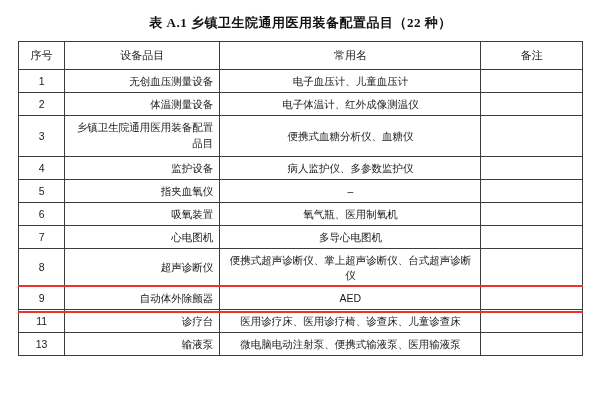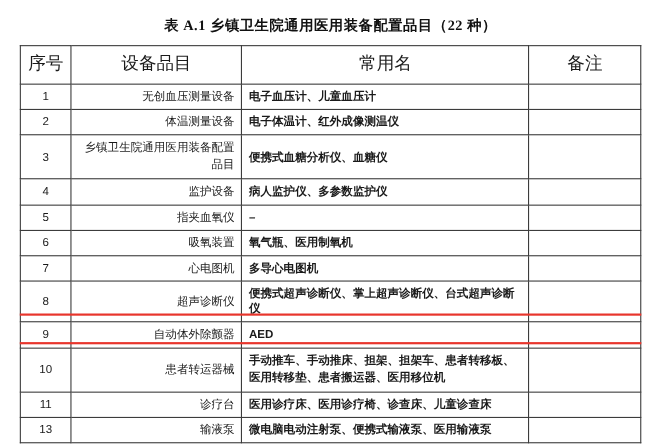--- a/index.html
+++ b/index.html
@@ -48,35 +48,34 @@
   table.spec col.c3 { width: 18%; }
 
   table.spec th, table.spec td {
     border: 1px solid #3c3c3c;
     padding: 4px 6px;
     vertical-align: middle;
     color: #1a1a1a;
   }
   table.spec thead th {
     font-weight: normal;
-    font-size: 16px;
+    font-size: 11px;
     padding: 6px 4px;
     font-family: Liberation Serif, serif;
   }
   td.idx {
     text-align: center;
     font-size: 10.5px;
   }
   td.name {
     text-align: right;
   }
   td.common {
-    text-align: left;
+    text-align: center;
     padding-left: 8px;
-    font-weight: bold;
   }
   td.note {
     text-align: center;
   }
   .two-line {
     line-height: 1.5;
   }
   
   .highlight-box {
     position: absolute;
@@ -159,26 +158,20 @@
           <td class="common">便携式超声诊断仪、掌上超声诊断仪、台式超声诊断仪</td>
           <td class="note"></td>
         </tr>
         <tr>
           <td class="idx">9</td>
           <td class="name">自动体外除颤器</td>
           <td class="common">AED</td>
           <td class="note"></td>
         </tr>
         <tr>
-          <td class="idx">10</td>
-          <td class="name">患者转运器械</td>
-          <td class="common two-line">手动推车、手动推床、担架、担架车、患者转移板、医用转移垫、患者搬运器、医用移位机</td>
-          <td class="note"></td>
-        </tr>
-        <tr>
           <td class="idx">11</td>
           <td class="name">诊疗台</td>
           <td class="common">医用诊疗床、医用诊疗椅、诊查床、儿童诊查床</td>
           <td class="note"></td>
         </tr>
         <tr>
           <td class="idx">13</td>
           <td class="name">输液泵</td>
           <td class="common">微电脑电动注射泵、便携式输液泵、医用输液泵</td>
           <td class="note"></td>

